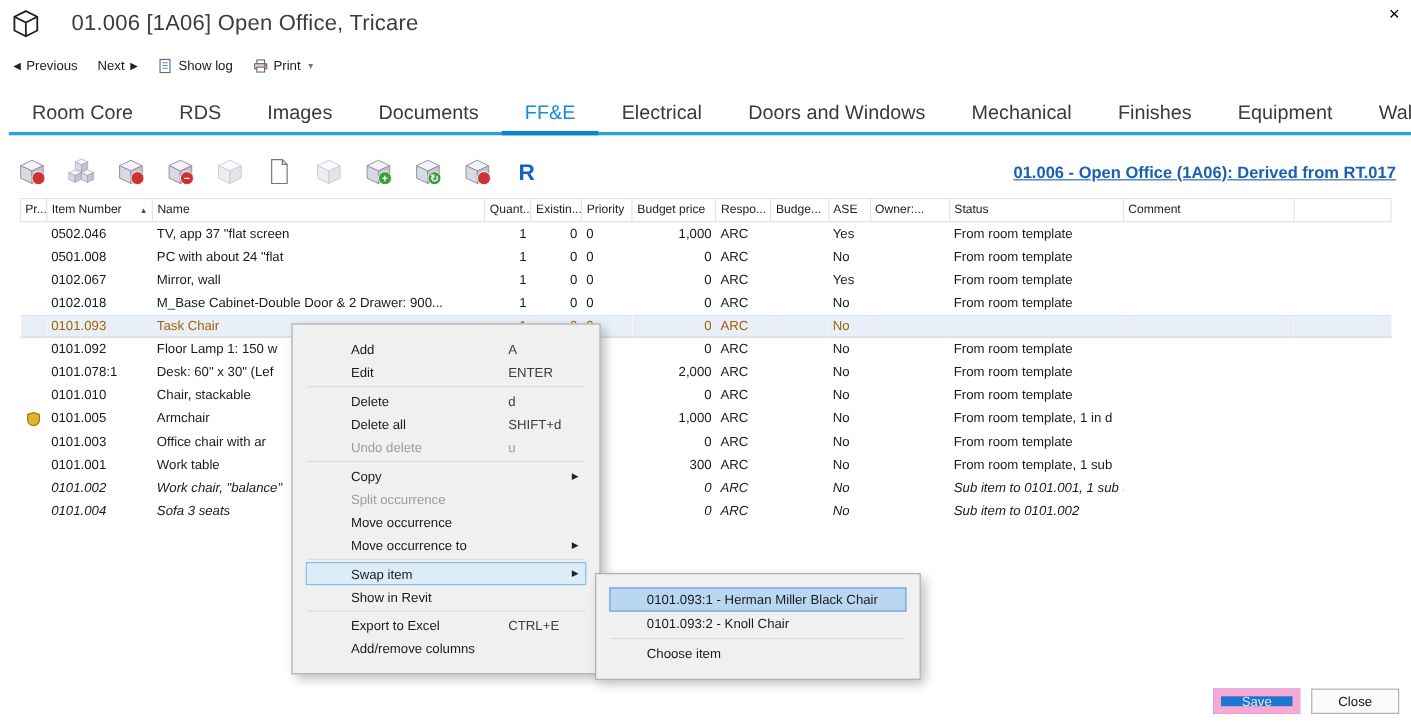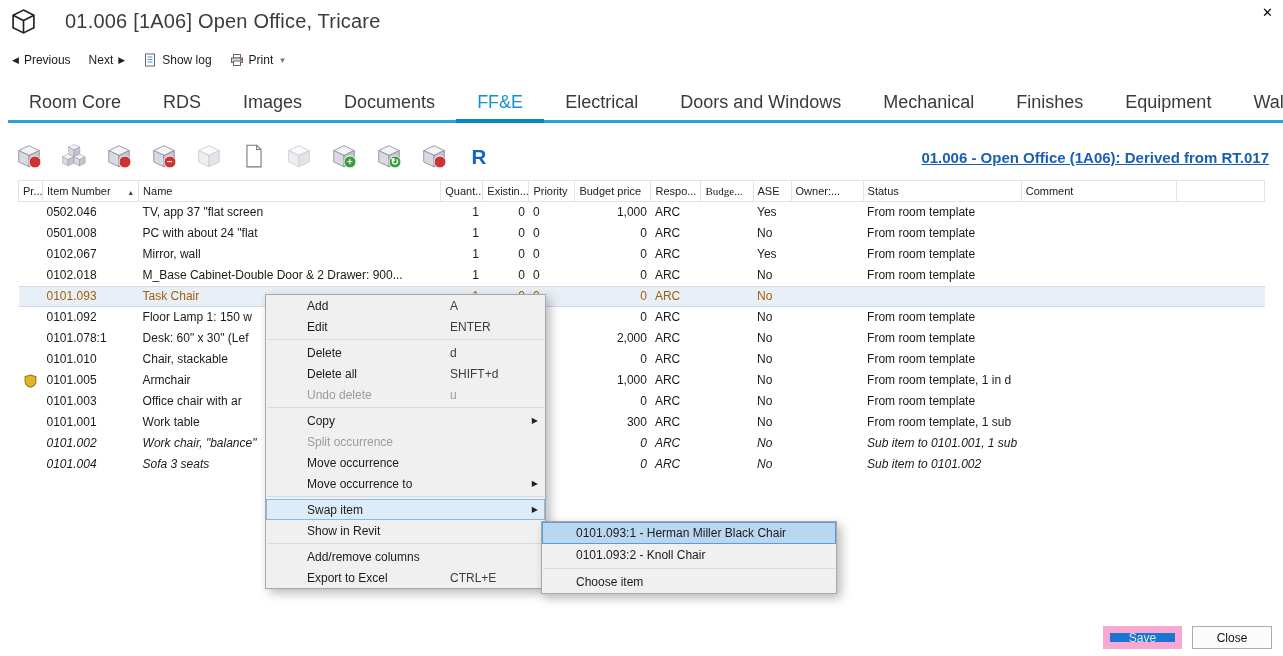--- a/index.html
+++ b/index.html
@@ -25,21 +25,21 @@
   .grid{position:absolute;top:180px;left:18px;width:1247px;border-collapse:collapse;table-layout:fixed}
   .grid th{border:1px solid #e3e3e3;border-left:none;font-weight:normal;font-size:11px;color:#222;text-align:left;padding:0 4px;height:21px;white-space:nowrap;overflow:hidden;background:#fff;cursor:pointer}
   .grid th:first-child{border-left:1px solid #e3e3e3}
   .sort{float:right;font-size:7px;color:#444;margin-top:4px}
   .grid td{font-size:12px;padding:0 4px;height:21px;line-height:21px;white-space:nowrap;overflow:hidden;color:#1a1a1a}
   .grid td.r{text-align:right}
   tr.selected td{background:#e9eff6;color:#a16207;box-shadow:inset 0 1px 0 #cfdae8,inset 0 -1px 0 #cfdae8}
   tr.sub td{font-style:italic}
   tr.sub td.c-num{padding-right:10px}
   .pr-cell svg{width:13px;height:14px;display:block;margin:auto}
-  .ctx{position:absolute;background:#f0f0f0;border:1px solid #a8a8a8;box-shadow:4px 4px 10px rgba(0,0,0,.28);padding:0;z-index:20;font-size:12px}
+  .ctx{position:absolute;background:#f0f0f0;border:1px solid #a8a8a8;box-shadow:4px 4px 10px rgba(0,0,0,.28);padding:12px;z-index:20;font-size:12px}
   #context-menu{left:265px;top:294px;width:281px}
   #swap-submenu{left:541px;top:521px;width:296px}
   .mi{height:21px;display:flex;align-items:center;padding:0 8px 0 40px;position:relative;color:#1b1b1b;border:1px solid transparent;cursor:pointer}
   #swap-submenu .mi{height:22px;padding-left:33px}
   .mi .sc{position:absolute;left:183px;color:#3c3c3c}
   .mi .ar{position:absolute;right:6px;font-size:8px;color:#222}
   .mi.disabled{color:#9c9c9c;cursor:default}
   .mi.disabled .sc{color:#9c9c9c}
   .mi.hl{background:#dcecf8;border-color:#86bade}
   #swap-submenu .mi.hl{background:#b9d7f1;border-color:#5f9bd2}
@@ -211,21 +211,21 @@
   <thead>
       <tr>
         <th style="width: 24px;"><span>Pr...</span></th>
         <th style="width: 96px;"><span>Item Number</span><span class="sort">▲</span></th>
         <th style="width: 302px;"><span>Name</span></th>
         <th style="width: 42px;"><span>Quant...</span></th>
         <th style="width: 46px;"><span>Existin...</span></th>
         <th style="width: 46px;"><span>Priority</span></th>
         <th style="width: 76px;"><span>Budget price</span></th>
         <th style="width: 50px;"><span>Respo...</span></th>
-        <th style="width: 52px; font-family: Liberation Serif, serif;"><span>Budge...</span></th>
+        <th style="width: 52px;"><span>Budge...</span></th>
         <th style="width: 38px;"><span>ASE</span></th>
         <th style="width: 72px;"><span>Owner:...</span></th>
         <th style="width: 158px;"><span>Status</span></th>
         <th style="width: 155px;"><span>Comment</span></th>
         <th style="width: 88px;"></th>
       </tr>
     </thead>
   <tbody>
       <tr>
         <td class="pr-cell"></td>
@@ -482,25 +482,25 @@
     <div class="msep"></div>
     <div class="mi hl">
       <span>Swap item</span>
       <span class="ar">▶</span>
     </div>
     <div class="mi">
       <span>Show in Revit</span>
     </div>
     <div class="msep"></div>
     <div class="mi">
-      <span>Add/remove columns</span>
-    </div>
-    <div class="mi">
       <span>Export to Excel</span>
       <span class="sc">CTRL+E</span>
+    </div>
+    <div class="mi">
+      <span>Add/remove columns</span>
     </div>
   </div>
 <div id="swap-submenu" class="ctx">
     <div class="mi hl">
       <span>0101.093:1 - Herman Miller Black Chair</span>
     </div>
     <div class="mi">
       <span>0101.093:2 - Knoll Chair</span>
     </div>
     <div class="msep"></div>

